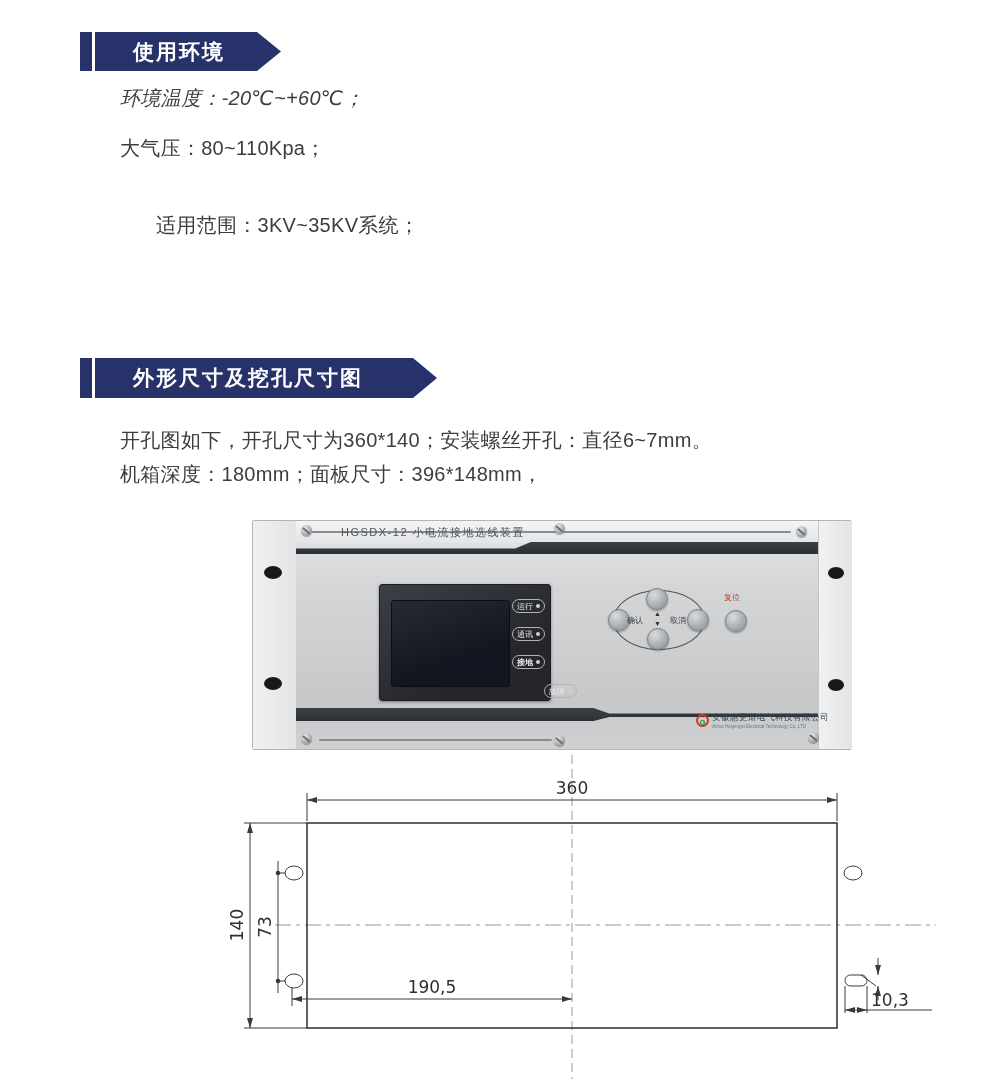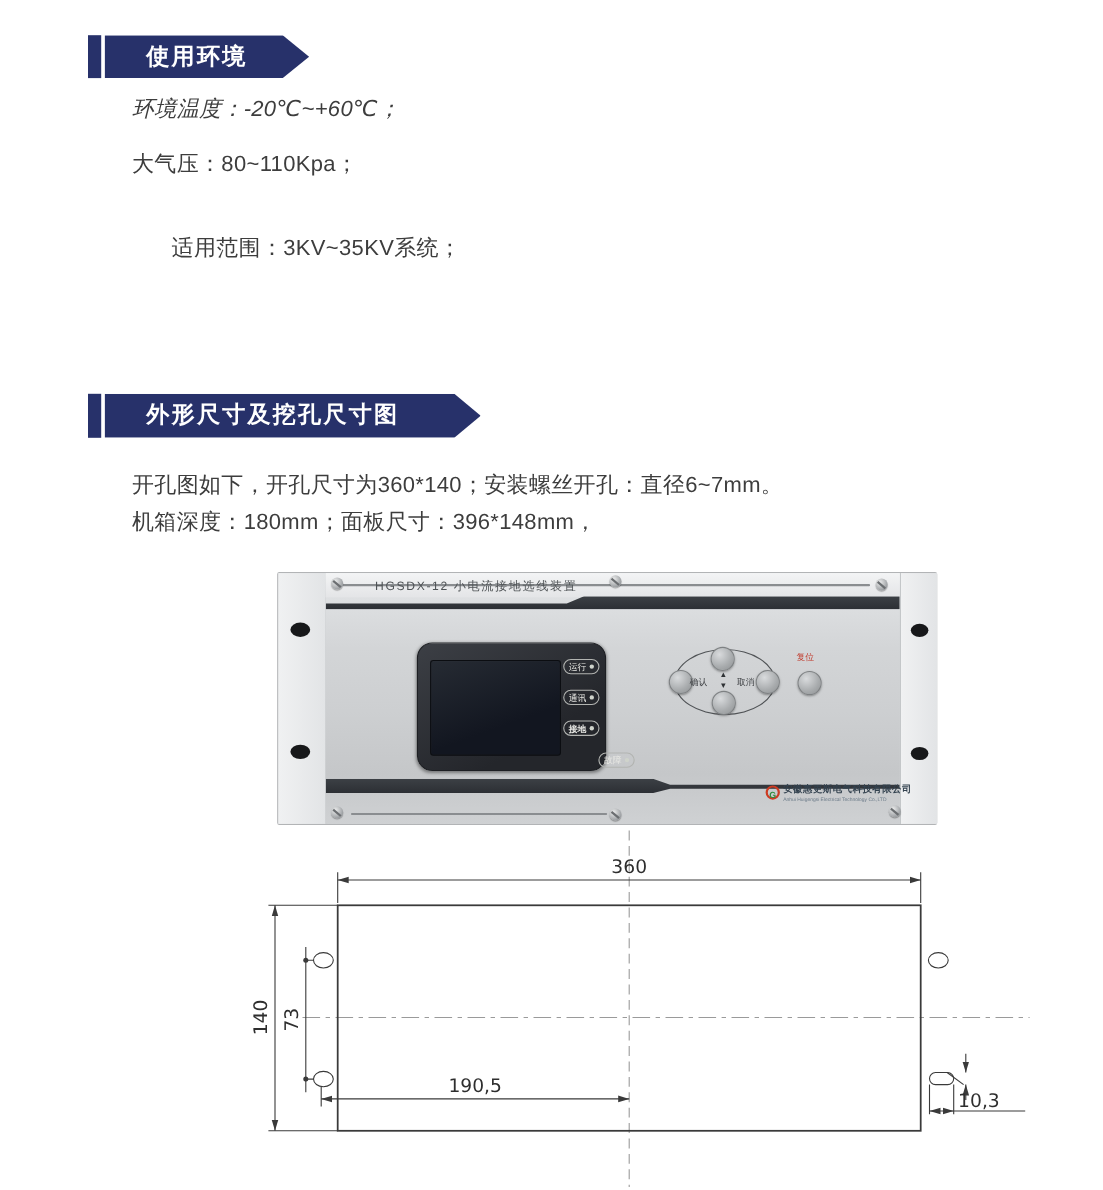--- a/index.html
+++ b/index.html
@@ -51,21 +51,21 @@
   #scr-b1{left:5px;top:212px;} #scr-b2{left:258px;top:214px;} #scr-b3{left:512px;top:211px;}
 
   #panel-title { position:absolute; left:45px; top:4px; font-size:11px; color:#4f5356;
                  letter-spacing:1.5px; white-space:nowrap; }
   .band { position:absolute; left:0; width:522px; background:linear-gradient(180deg,#3c4045,#2c2f34); }
   #band-top { top:21px; height:12px;
               clip-path:polygon(0 55%, 42% 55%, 45% 0, 100% 0, 100% 100%, 0 100%); }
   #band-bot { top:187px; height:13px;
               clip-path:polygon(0 0, 57% 0, 60% 42%, 100% 42%, 100% 70%, 60% 70%, 57% 100%, 0 100%); }
 
-  #lcd-bezel { position:absolute; left:83px; top:63px; width:170px; height:115px; border-radius:14px;
+  #lcd-bezel { position:absolute; left:83px; top:63px; width:170px; height:115px; border-radius:3px;
                background:linear-gradient(150deg,#3c3f45,#24262b 70%); border:1px solid #1d1f23;
                box-shadow:0 1px 3px rgba(0,0,0,.4); }
   #lcd-screen { position:absolute; left:11px; top:15px; width:117px; height:85px; border-radius:3px;
                 background:linear-gradient(160deg,#262b33,#121620 65%); border:1px solid #0b0d11; }
   #pill-col { position:absolute; left:132px; top:1px; width:36px; }
   .pill { position:absolute; left:0; width:33px; height:14px; border:1px solid #b2b4b1; border-radius:8px;
           color:#e9e9e5; font-size:8px; display:flex; align-items:center; justify-content:space-between;
           padding:0 4px; box-sizing:border-box; white-space:nowrap; }
   .p1{top:13px;} .p2{top:41px;} .p3{top:69px;font-weight:bold;} .p4{top:98px;margin-left:32px;}
   .led { width:4px; height:4px; border-radius:50%; background:#cfd3cb; flex:none; }
@@ -81,21 +81,21 @@
   #lab-confirm{left:331px;top:94px;} #lab-cancel{left:374px;top:94px;}
   .navarrow { position:absolute; left:358px; font-size:7px; color:#2e3134; line-height:7px; }
   #arr-up{top:89px;} #arr-down{top:99px;}
   #btn-reset{left:429px;top:89px;}
   #lab-reset { position:absolute; left:428px; top:71px; font-size:8px; color:#c0392b; white-space:nowrap; }
 
   #logo { position:absolute; left:400px; top:191px; display:flex; align-items:center; gap:3px; }
   #logo-mark { width:13px; height:13px; border-radius:50%; border:2px solid #cc3b22; color:#2e8b3a;
                font-size:8px; font-weight:bold; line-height:13px; text-align:center; box-sizing:border-box; }
   .logo-txt { display:flex; flex-direction:column; }
-  #logo-cn { font-size:8.5px; font-weight:bold; color:#33424f; letter-spacing:0.5px; white-space:nowrap; }
+  #logo-cn { font-size:8.5px; font-weight:normal; color:#33424f; letter-spacing:0.5px; white-space:nowrap; }
   #logo-en { font-size:4.5px; color:#6a7a88; white-space:nowrap; }
 
   
   #drawing { position:absolute; left:230px; top:753px; }
   #drawing line, #drawing rect, #drawing ellipse, #drawing path.dl { stroke:#3a3a3a; fill:none; }
   #drawing .thin { stroke-width:1; }
   #drawing .thick { stroke-width:1.6; }
   #drawing .cl { stroke:#9a9a9a; stroke-width:1; }
   #drawing text { font-family:"DejaVu Sans","Liberation Sans",sans-serif; font-size:17px; fill:#2e2e2e; }
   #drawing .dot { fill:#3a3a3a; stroke:none; }

